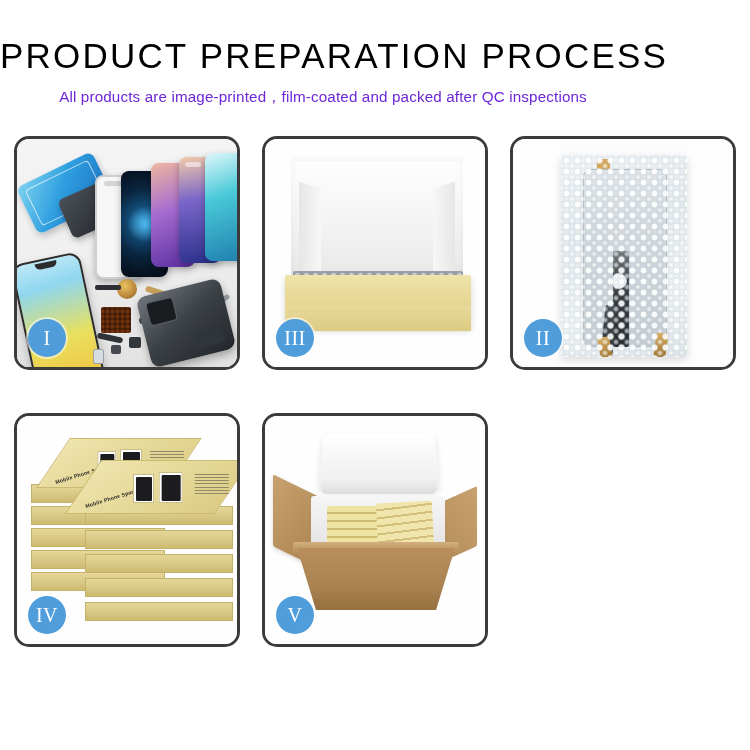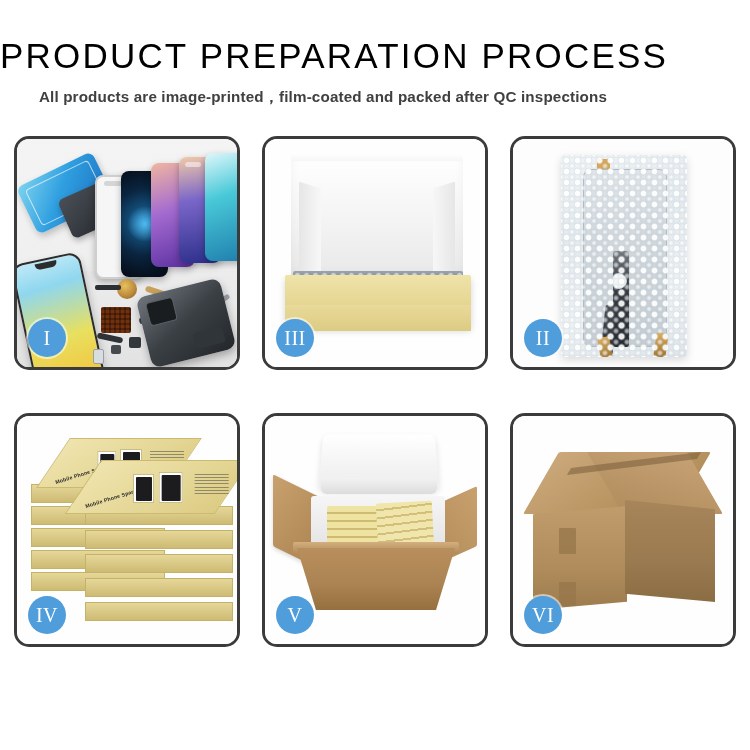--- a/index.html
+++ b/index.html
@@ -10,22 +10,22 @@
   }
   .page{width:646px;height:750px;position:relative;}
 
   
   .header{padding-top:38px;text-align:center;}
   .title{
     font-size:35px;letter-spacing:2.2px;color:#000;
     font-weight:400;line-height:1.05;white-space:nowrap;
   }
   .subtitle{
-    margin-top:12px;font-size:15.2px;color:#404040;
-    font-weight:700;letter-spacing:.15px;white-space:nowrap;
+    margin-top:12px;font-size:15.2px;color:#6d28d9;
+    font-weight:400;letter-spacing:.15px;white-space:nowrap;
   }
 
   
   .grid{
     position:absolute;left:14px;top:136px;
     width:722px;height:545px;
     display:grid;
     grid-template-columns:226px 226px 226px;
     grid-template-rows:234px 234px;
     column-gap:22px;row-gap:43px;
@@ -471,27 +471,15 @@
         <div class="carton-flapR"></div>
         <div class="foam-body"></div>
         <div class="yellow-rows"></div>
         <div class="yellow-rows2"></div>
         <div class="carton-rim"></div>
         <div class="carton-front"></div>
       </div>
       <div class="badge">V</div>
     </div>
 
-    <div class="panel">
-      <div class="photo p6">
-        <div class="c-top"></div>
-        <div class="c-top2"></div>
-        <div class="c-seam"></div>
-        <div class="c-left"></div>
-        <div class="c-right"></div>
-        <div class="c-tapeA"></div>
-        <div class="c-tapeB"></div>
-      </div>
-      <div class="badge">VI</div>
-    </div>
 
   </div>
 </div>
 
 </body></html>

